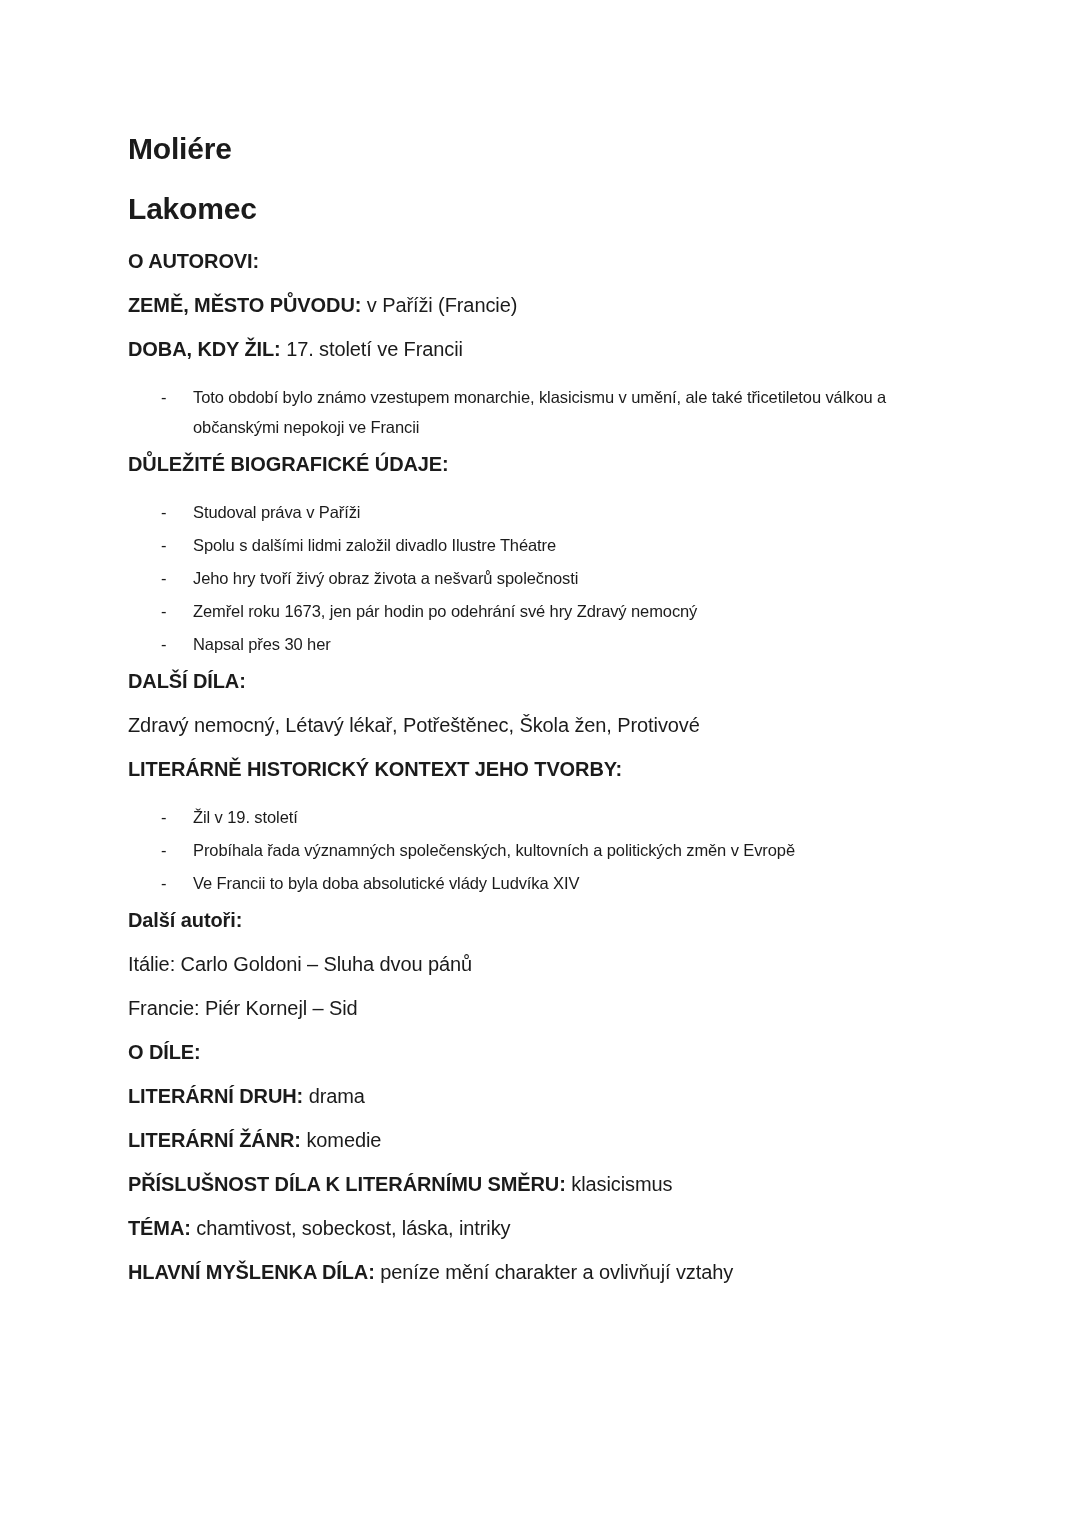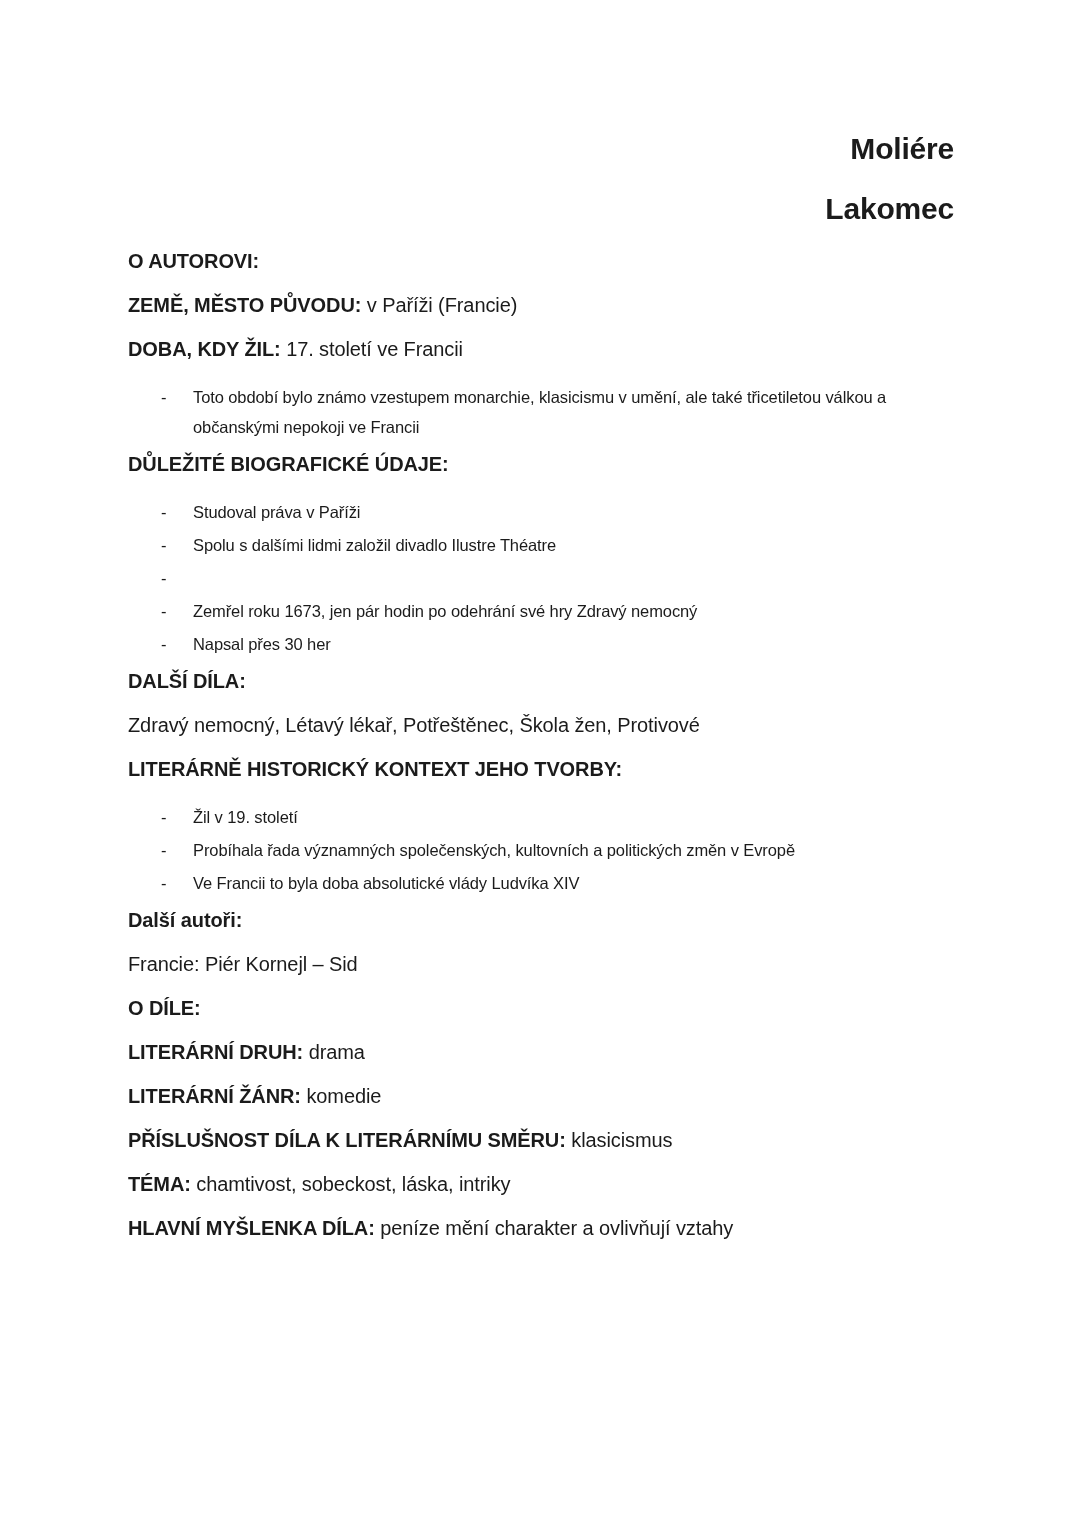--- a/index.html
+++ b/index.html
@@ -12,21 +12,21 @@
     min-height: 1527px;
     font-family: "Liberation Sans", sans-serif;
     color: #1b1b1b;
     -webkit-font-smoothing: antialiased;
   }
   .doc {
     padding: 130px 126px 90px 128px;
     box-sizing: border-box;
   }
   .title {
-    text-align: right;
+    text-align: left;
     font-weight: 700;
     font-size: 30px;
     line-height: 38px;
     margin: 0 0 22px 0;
     letter-spacing: -0.2px;
   }
   .title.sub {
   }
   p.line {
     font-size: 20px;
@@ -88,20 +88,21 @@
     <div class="bullet">
       <span class="dash">-</span>
       <span class="btext">Studoval práva v Paříži</span>
     </div>
     <div class="bullet">
       <span class="dash">-</span>
       <span class="btext">Spolu s dalšími lidmi založil divadlo Ilustre Théatre</span>
     </div>
     <div class="bullet">
       <span class="dash">-</span>
+      <span class="btext">Jeho hry tvoří živý obraz života a nešvarů společnosti</span>
     </div>
     <div class="bullet">
       <span class="dash">-</span>
       <span class="btext">Zemřel roku 1673, jen pár hodin po odehrání své hry Zdravý nemocný</span>
     </div>
     <div class="bullet">
       <span class="dash">-</span>
       <span class="btext">Napsal přes 30 her</span>
     </div>
   </div>
@@ -122,20 +123,21 @@
       <span class="btext">Probíhala řada významných společenských, kultovních a politických změn v Evropě</span>
     </div>
     <div class="bullet">
       <span class="dash">-</span>
       <span class="btext">Ve Francii to byla doba absolutické vlády Ludvíka XIV</span>
     </div>
   </div>
 
   <p class="line heading">Další autoři:</p>
 
+  <p class="line">Itálie: Carlo Goldoni – Sluha dvou pánů</p>
   <p class="line">Francie: Piér Kornejl – Sid</p>
 
   <p class="line heading">O DÍLE:</p>
 
   <p class="line"><strong>LITERÁRNÍ DRUH:</strong> <span>drama</span></p>
 
   <p class="line"><strong>LITERÁRNÍ ŽÁNR:</strong> <span>komedie</span></p>
 
   <p class="line"><strong>PŘÍSLUŠNOST DÍLA K LITERÁRNÍMU SMĚRU:</strong> <span>klasicismus</span></p>
 

